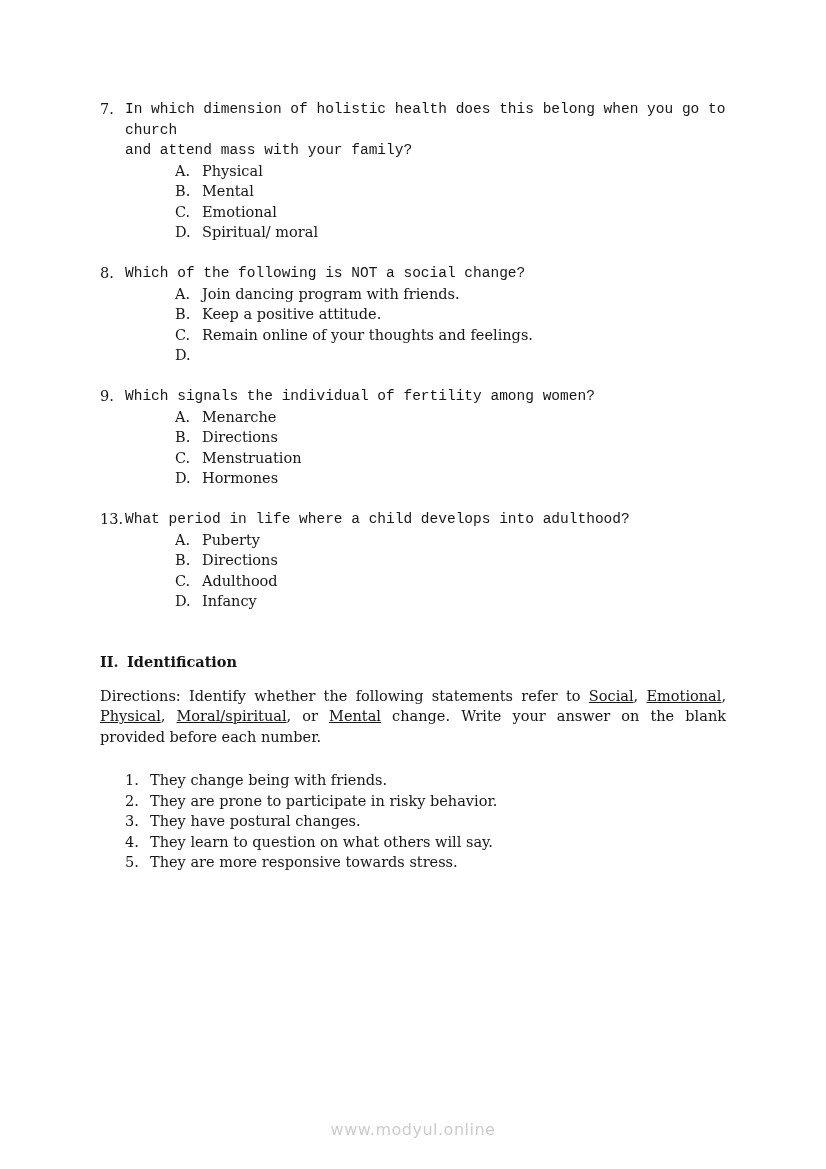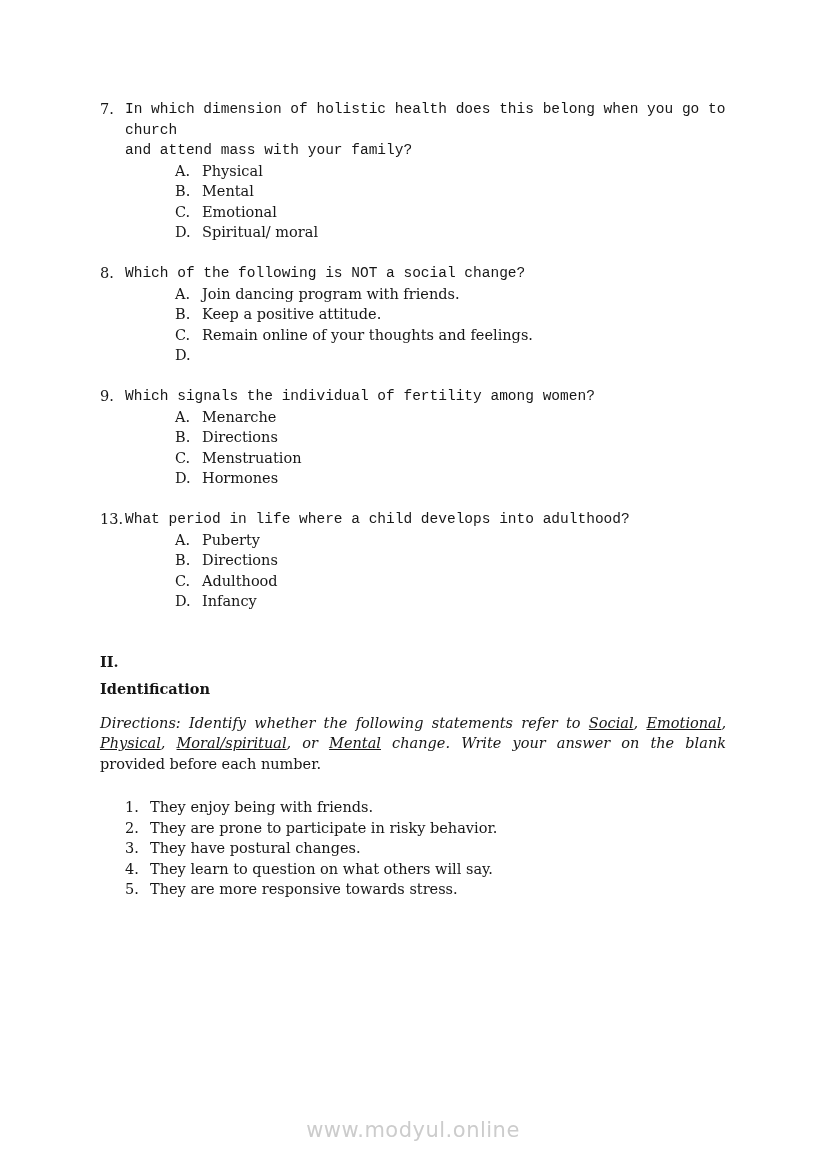--- a/index.html
+++ b/index.html
@@ -26,44 +26,44 @@
   .q-body { flex: 1; font-family: Liberation Mono, monospace; }
   .options { margin-left: 75px; }
   .opt { display: flex; }
   .opt-letter { flex: 0 0 27px; }
   .identification {
     position: absolute;
     left: 100px;
     top: 652px;
     width: 626px;
   }
-  .section-heading { display: flex; font-weight: bold; margin-bottom: 13px; flex-direction: column; }
+  .section-heading { display: flex; font-weight: bold; margin-bottom: 13px; }
   .heading-num { flex: 0 0 27px; }
   .dir-line { text-align: justify; }
-  .dir-line.just { text-align-last: justify; font-style: italic; }
+  .dir-line.just { text-align-last: justify; }
   .u { text-decoration: underline; }
   .id-list { margin-top: 23px; }
   .id-item { display: flex; margin-left: 25px; }
   .id-num { flex: 0 0 25px; }
   .page-number {
     position: absolute;
     top: 1054px;
     left: 0;
     width: 100%;
     text-align: right;
     margin-left: 35px;
   }
   .watermark {
     position: absolute;
     top: 1120px;
     left: 0;
     width: 100%;
     text-align: center;
     font-family: "DejaVu Sans", "Liberation Sans", sans-serif;
-    font-size: 21px;
+    font-size: 16px;
     letter-spacing: 0.5px;
     color: #cccccc;
   }
 </style>
 </head>
 <body>
 
 <div class="page">
 
   <section class="mcq">
@@ -186,21 +186,21 @@
 
     <div class="directions">
       <div class="dir-line just"><span>Directions: Identify whether the following statements refer to </span><span class="u">Social</span><span>, </span><span class="u">Emotional</span><span>,</span></div>
       <div class="dir-line just"><span class="u">Physical</span><span>, </span><span class="u">Moral/spiritual</span><span>, or </span><span class="u">Mental</span><span> change. Write your answer on the blank</span></div>
       <div class="dir-line"><span>provided before each number.</span></div>
     </div>
 
     <div class="id-list">
       <div class="id-item">
         <span class="id-num">1.</span>
-        <span>They enjoy being with friends.</span>
+        <span>They change being with friends.</span>
       </div>
       <div class="id-item">
         <span class="id-num">2.</span>
         <span>They are prone to participate in risky behavior.</span>
       </div>
       <div class="id-item">
         <span class="id-num">3.</span>
         <span>They have postural changes.</span>
       </div>
       <div class="id-item">

